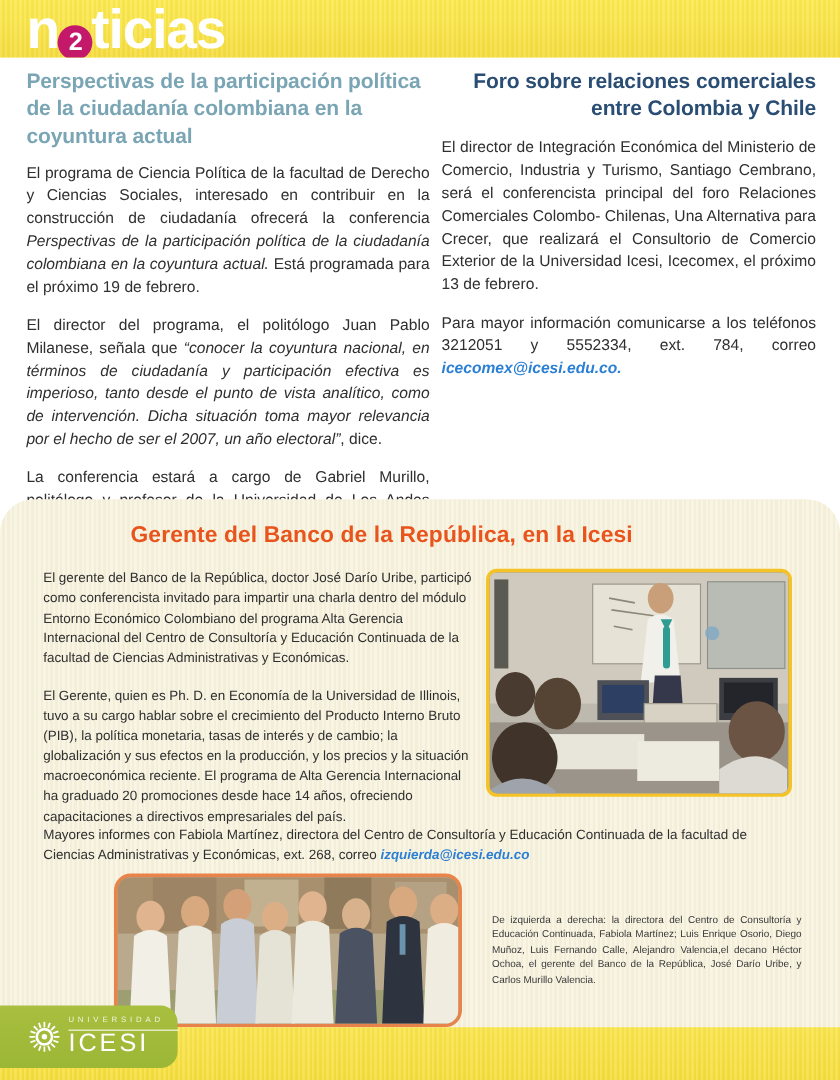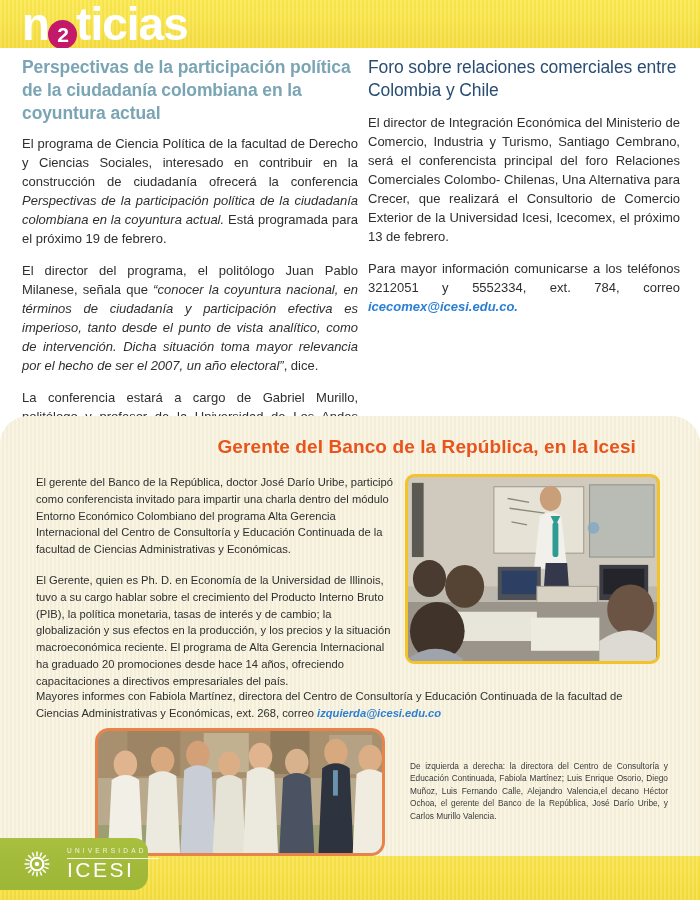--- a/index.html
+++ b/index.html
@@ -55,23 +55,23 @@
   h2.head-left {
     margin: 0 0 10px 0;
     font-size: 17.5px; line-height: 1.32;
     font-weight: bold;
     color: #7aa5b4;
     letter-spacing: -0.1px;
   }
   h2.head-right {
     margin: 0 0 12px 0;
     font-size: 17.5px; line-height: 1.32;
-    font-weight: normal;
+    font-weight: bold;
     color: #2a4d74;
-    text-align: left;
+    text-align: right;
     letter-spacing: -0.1px;
   }
 
   p.body {
     margin: 0 0 13px 0;
     font-size: 13px;
     line-height: 1.46;
     color: #2f2f2f;
     text-align: justify;
   }
@@ -92,21 +92,21 @@
     overflow: hidden;
   }
   .panel::after {
     content: ""; position: absolute; inset: 0;
     background: repeating-linear-gradient(90deg, rgba(255,255,255,0.22) 0 2px, rgba(150,130,70,0.035) 2px 4px);
     pointer-events: none;
   }
   h2.head-panel {
     position: absolute; left: 0; top: 20px; width: 636px;
     margin: 0;
-    text-align: right;
+    text-align: center;
     font-size: 19px; font-weight: bold;
     color: #e8541c;
     letter-spacing: 0.1px;
     z-index: 2;
   }
 
   .panel-text { position: absolute; left: 36px; top: 58px; width: 362px; z-index: 2; }
   .panel-text p {
     margin: 0 0 14px 0;
     font-size: 11.2px; line-height: 1.5;
@@ -160,21 +160,21 @@
   }
   .logo-badge {
     position: absolute; left: -22px; top: 838px;
     width: 170px; height: 52px;
     background: linear-gradient(180deg, #a8bf3f 0%, #9cb636 100%);
     border-radius: 14px;
     z-index: 5;
     display: flex; align-items: center;
   }
   .logo-mark { margin-left: 46px; flex: 0 0 auto; }
-  .logo-text { margin-left: 17px; color: #ffffff; line-height: 1; }
+  .logo-text { margin-left: 7px; color: #ffffff; line-height: 1; }
   .logo-uni {
     font-size: 6.5px; letter-spacing: 3.2px; display: block; margin-bottom: 2px;
     color: #f0f4dd;
   }
   .logo-icesi { font-size: 21px; letter-spacing: 2.5px; font-weight: normal; display: block; }
   .logo-rule { width: 92px; height: 1px; background: rgba(255,255,255,0.85); margin-top: 3px; }
 </style>
 </head>
 <body>
 

